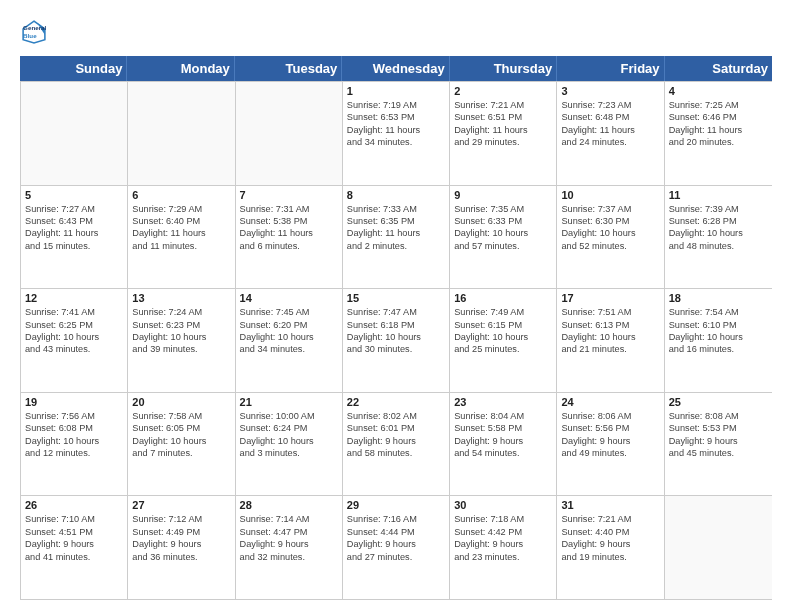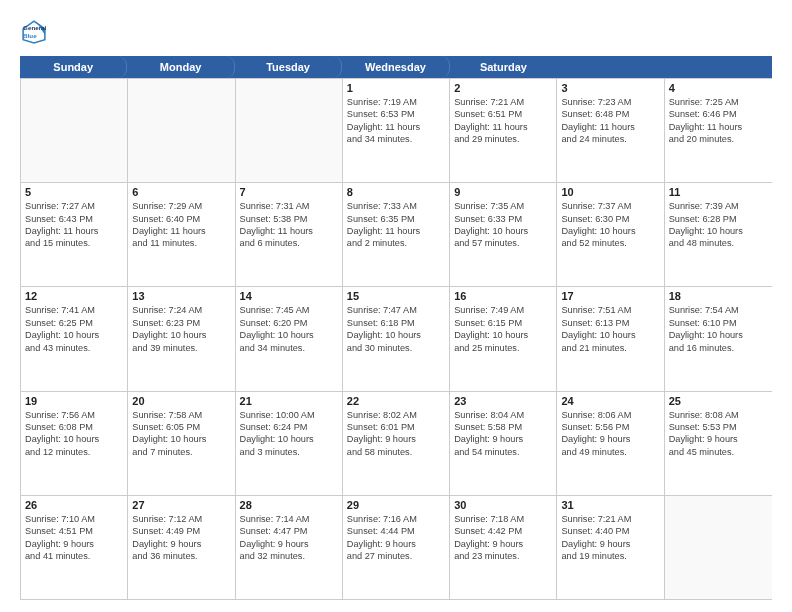--- a/index.html
+++ b/index.html
@@ -58,26 +58,25 @@
       display: flex;
       flex-direction: column;
     }
     .cal-header {
       display: grid;
       grid-template-columns: repeat(7, 1fr);
       background: #2f5fa3;
     }
     .cal-header-cell {
       color: #fff;
-      font-size: 11px;
+      font-size: 13px;
       font-weight: bold;
       padding: 5px 4px;
-      text-align: center;
+      text-align: right;
       border-right: 1px solid #4a7abc;
-      border-radius: 9px;
     }
     .cal-header-cell:last-child { border-right: none; }
     .cal-body {
       display: grid;
       grid-template-rows: repeat(5, 1fr);
       flex: 1;
       border-left: 1px solid #ccc;
       border-bottom: 1px solid #ccc;
     }
     .cal-row {
@@ -133,20 +132,22 @@
       <div class="location"></div>
     </div>
   </div>
 
   <div class="calendar">
     <div class="cal-header" id="cal-header">
         <div class="cal-header-cell">Sunday</div>
         <div class="cal-header-cell">Monday</div>
         <div class="cal-header-cell">Tuesday</div>
         <div class="cal-header-cell">Wednesday</div>
+        <div class="cal-header-cell">Thursday</div>
+        <div class="cal-header-cell">Friday</div>
         <div class="cal-header-cell">Saturday</div>
       </div>
     <div class="cal-body" id="cal-body">
         <div class="cal-row">
           <div class="cal-cell empty"></div>
           <div class="cal-cell empty"></div>
           <div class="cal-cell empty"></div>
           <div class="cal-cell">
             <span class="day-num">1</span>
             <span class="cell-line">Sunrise: 7:19 AM</span>

